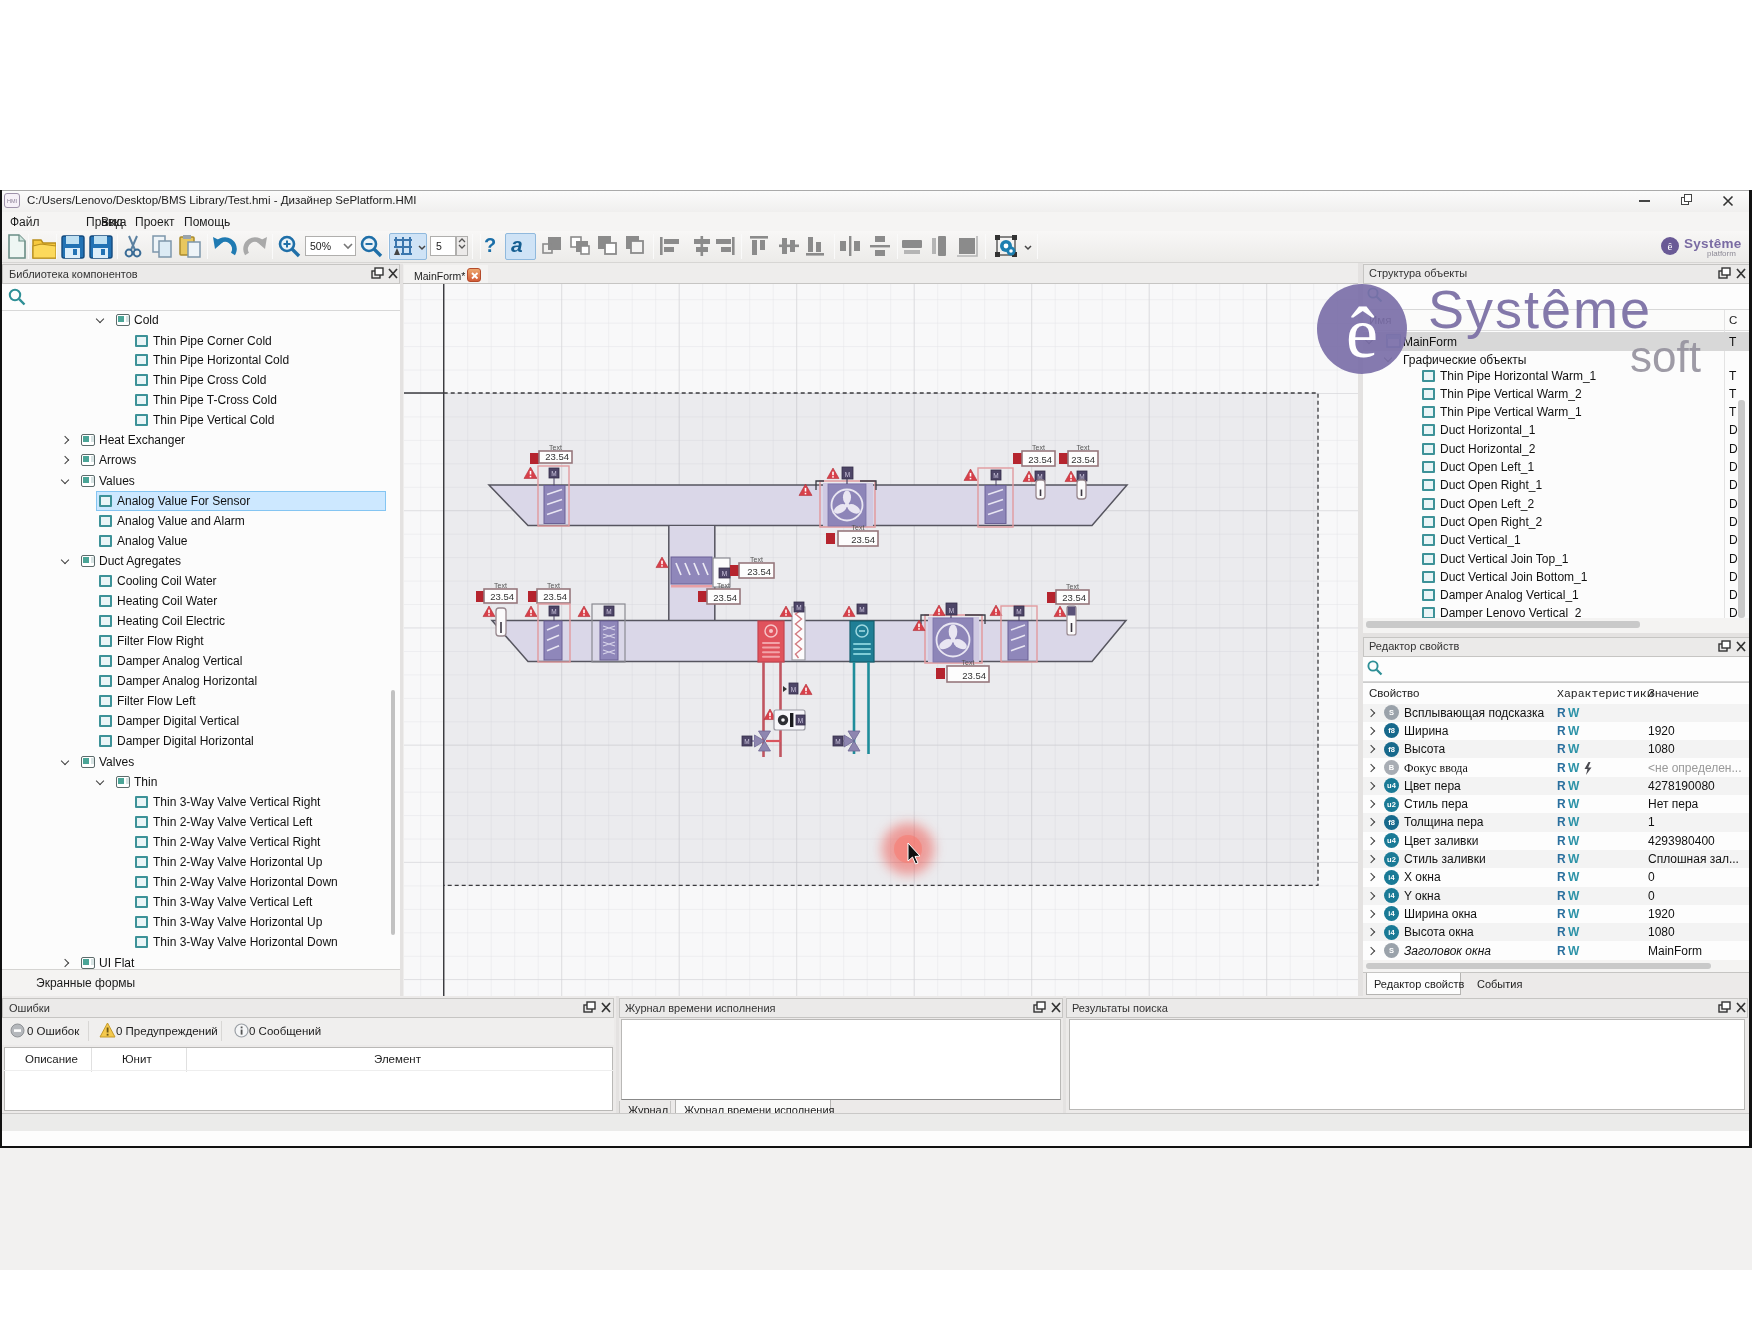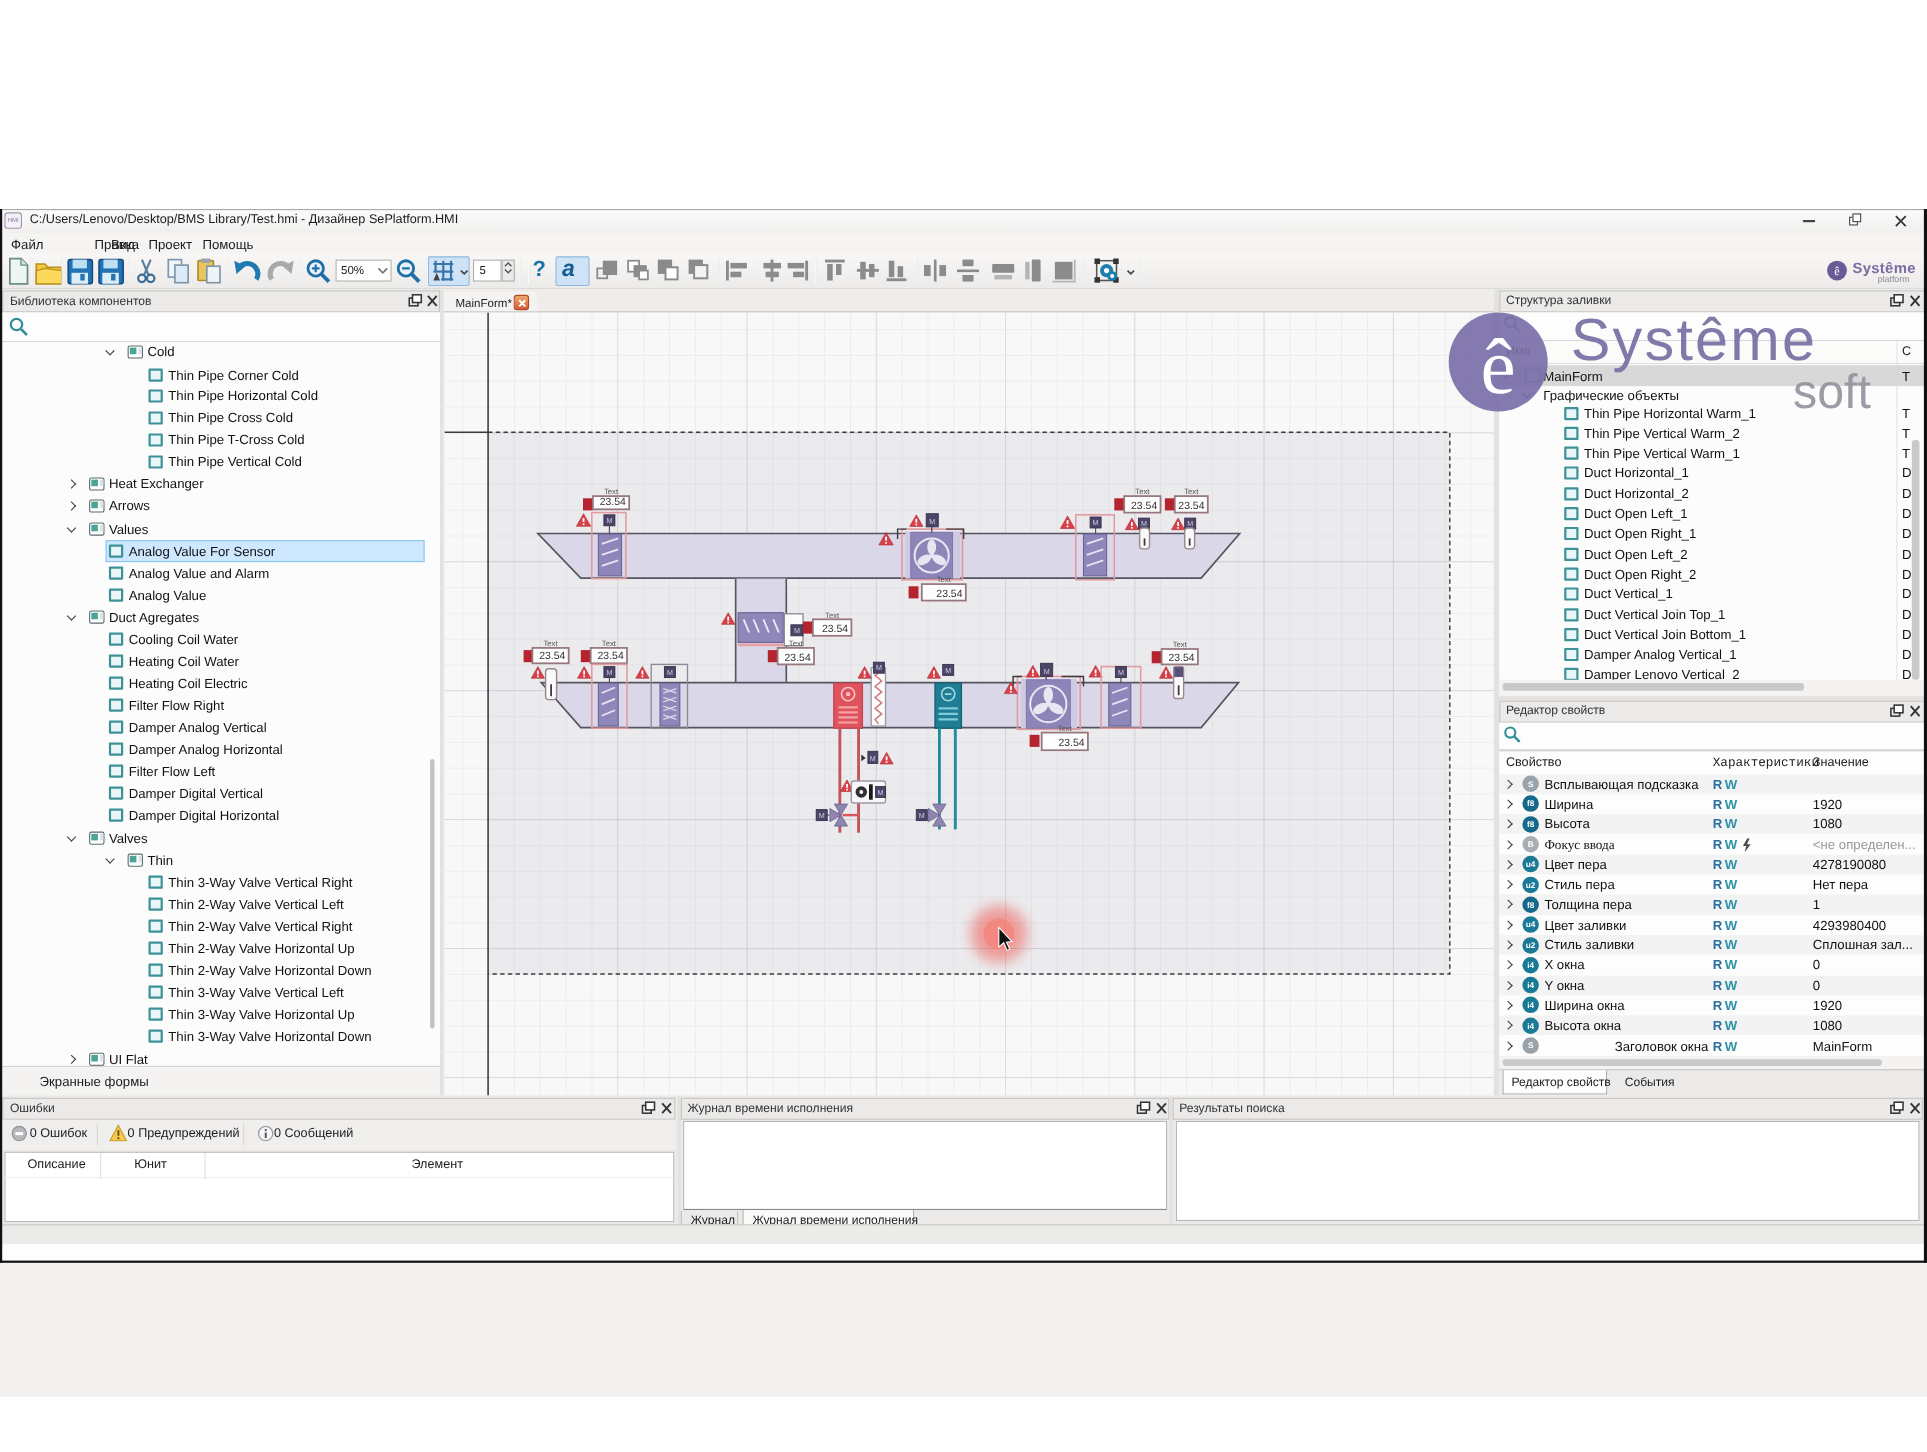--- a/index.html
+++ b/index.html
@@ -358,21 +358,21 @@
       <i></i>
       <b></b>
     </span>
     <span class="rowtext" style="left:99px;top:765.7px;">UI Flat</span>
     <div class="abs" style="left:2px;top:779px;width:398px;height:27px;background:#f4f3f2;border-top:1px solid #d5d4d2;"></div>
     <span class="t" style="left:36px;top:786px;font-size:12px;">Экранные формы</span>
     <div class="abs" style="left:391px;top:500px;width:4px;height:245px;background:#c2c2c2;border-radius:2px;"></div>
     <div class="abs" style="left:400px;top:74px;width:3px;height:732px;background:#e4e2e1;"></div>
 <div class="abs" style="left:1358px;top:73px;width:5px;height:733px;background:#e4e2e1;"></div>
     <div class="ptitle" style="left:1363px;top:74px;width:387px;height:20px;"></div>
-    <span class="t" style="left:1369px;top:77px;font-size:11px;color:#333;">Структура заливки</span>
+    <span class="t" style="left:1369px;top:77px;font-size:11px;color:#333;">Структура объекты</span>
     <svg class="abs" style="left:1718px;top:77px" width="30" height="13">
       <rect x="1" y="4" width="8" height="7" fill="none" stroke="#333" stroke-width="1.4"></rect>
       <rect x="4" y="1" width="8" height="7" fill="#fff" stroke="#333" stroke-width="1.4"></rect>
       <path d="M19,2 L27,11 M27,2 L19,11" stroke="#333" stroke-width="1.7"></path>
     </svg>
     <div class="searchrow" style="left:1363px;top:94px;width:387px;height:26px;"></div>
     <svg class="abs" style="left:1367px;top:97px" width="17" height="17">
       <circle cx="6" cy="6" r="4.6" fill="none" stroke="#2e8f96" stroke-width="1.9"></circle>
       <line x1="9.7" y1="9.7" x2="14.5" y2="14.5" stroke="#2e8f96" stroke-width="2.2"></line>
     </svg>
@@ -536,21 +536,21 @@
     <span class="t" style="left:1648px;top:716.9px;font-size:12px;color:#111;">1920</span>
     <div class="abs" style="left:1363px;top:733.2px;width:387px;height:18.3px;background:#f3f3f3;"></div>
     <i class="chevR" style="left:1368px;top:739.2px;"></i>
     <span class="picon" style="left:1384px;top:734.7px;background:#1a7a96;">i4</span>
     <span class="rowtext" style="left:1404px;top:735.2px;">Высота окна</span>
     <span class="t" style="left:1557px;top:735.2px;font-size:12px;font-weight:bold;color:#2a6f9e;">R</span>
     <span class="t" style="left:1568px;top:735.2px;font-size:12px;font-weight:bold;color:#2d93a8;">W</span>
     <span class="t" style="left:1648px;top:735.2px;font-size:12px;color:#111;">1080</span>
     <i class="chevR" style="left:1368px;top:757.5px;"></i>
     <span class="picon" style="left:1384px;top:753.0px;background:#9aa2aa;">S</span>
-    <span class="rowtext" style="left:1468px;top:753.5px;">Заголовок окна</span>
+    <span class="rowtext" style="left:1404px;top:753.5px;font-style:italic;">Заголовок окна</span>
     <span class="t" style="left:1557px;top:753.5px;font-size:12px;font-weight:bold;color:#2a6f9e;">R</span>
     <span class="t" style="left:1568px;top:753.5px;font-size:12px;font-weight:bold;color:#2d93a8;">W</span>
     <span class="t" style="left:1648px;top:753.5px;font-size:12px;color:#111;">MainForm</span>
     <div class="abs" style="left:1363px;top:770px;width:387px;height:12px;background:#f4f3f2;"></div>
     <div class="abs" style="left:1366px;top:773px;width:345px;height:6px;background:#c9c9c9;border-radius:3px;"></div>
     <div class="abs" style="left:1363px;top:782px;width:387px;height:24px;background:#eceae9;border-top:1px solid #c6c5c3;"></div>
     <div class="abs" style="left:1366px;top:783px;width:95px;height:22px;background:#fdfdfd;border:1px solid #b5b4b2;border-top:none;"></div>
     <span class="t" style="left:1374px;top:788px;font-size:11px;">Редактор свойств</span>
     <span class="t" style="left:1477px;top:788px;font-size:11px;">События</span>
 <div class="abs" style="left:0;top:806px;width:1752px;height:117px;background:#eceae9;"></div>

